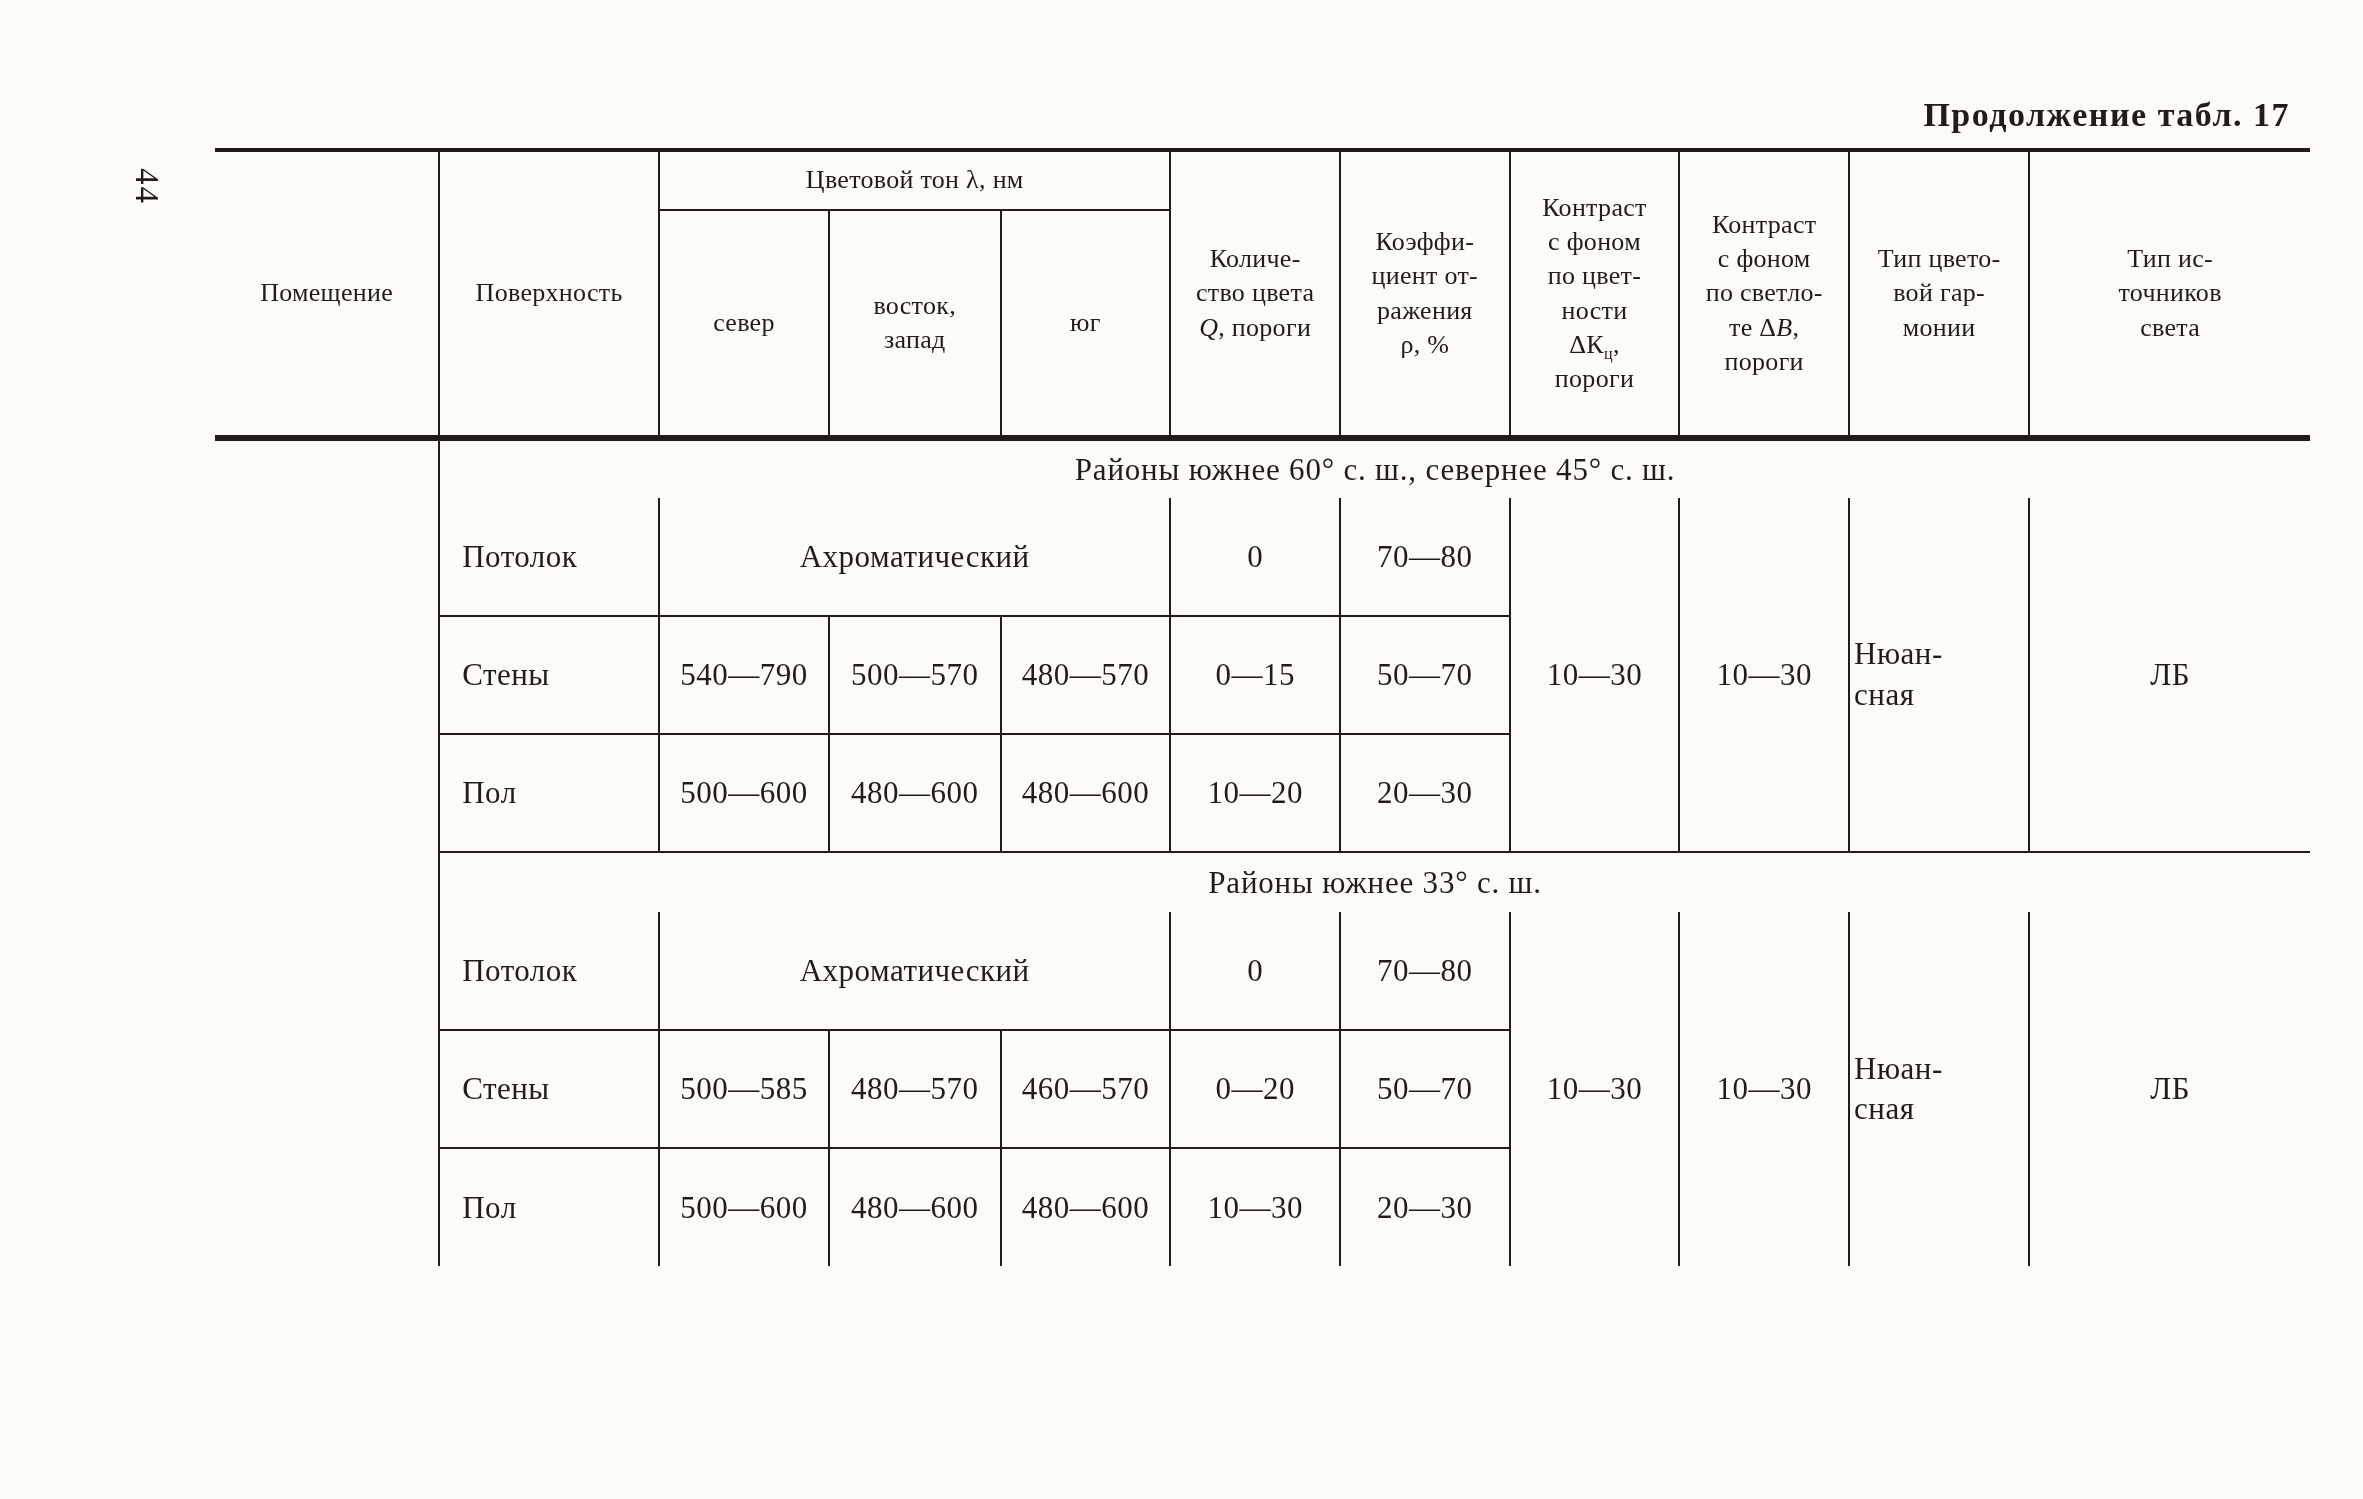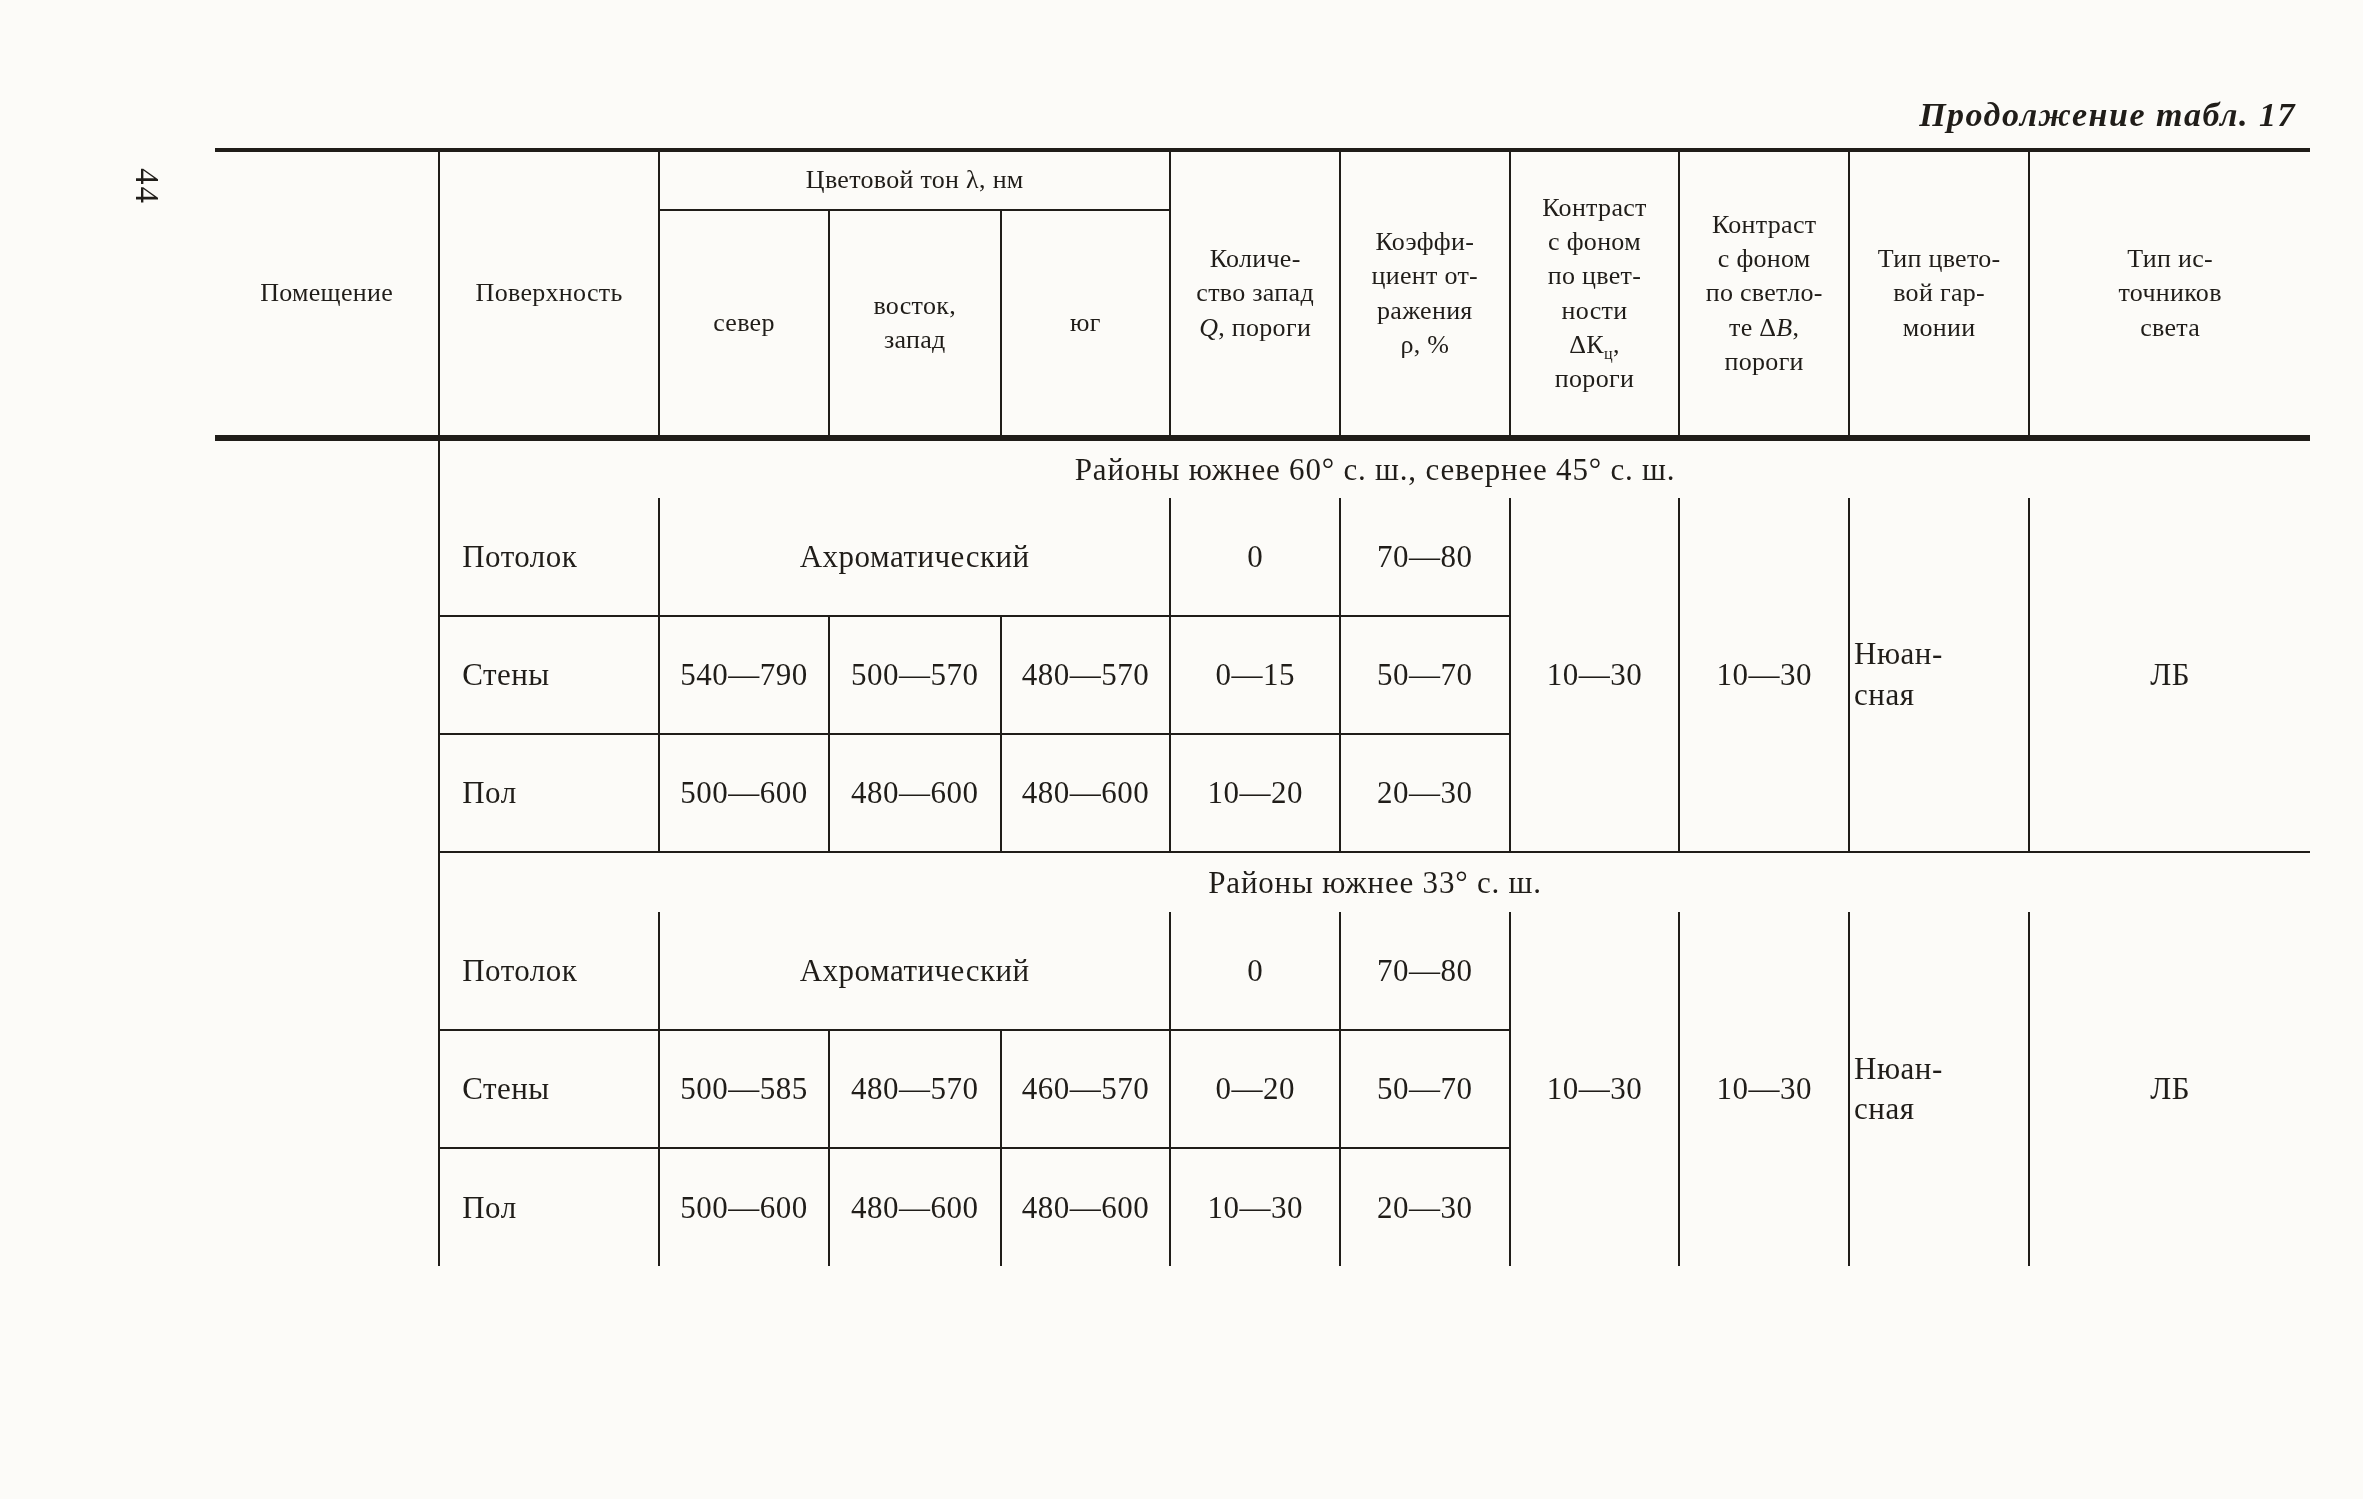--- a/index.html
+++ b/index.html
@@ -19,22 +19,21 @@
     left: 128px;
     top: 168px;
     font-size: 33px;
     transform: rotate(90deg);
     transform-origin: center;
     letter-spacing: 2px;
   }
   .page-title {
     position: absolute;
     top: 96px;
-    right: 67px;
-    font-style: italic;
+    right: 73px;
     font-weight: bold;
     font-size: 34px;
     letter-spacing: 1.5px;
   }
   .table-wrap {
     position: absolute;
     left: 215px;
     top: 148px;
     width: 2095px;
   }
@@ -115,21 +114,21 @@
         <col style="width:8.6%">
         <col style="width:13.4%">
       </colgroup>
 
       <thead>
         <tr class="tr-head1">
           <th rowspan="2" class="bt4 bb6">Помещение</th>
           <th rowspan="2" class="bt4 bb6 bl">Поверхность</th>
           <th colspan="3" class="bt4 bl bb2">Цветовой тон λ, нм</th>
           <th rowspan="2" class="bt4 bb6 bl"><span>Количе-
-ство запад
+ство цвета
 </span><i>Q</i><span>, пороги</span></th>
           <th rowspan="2" class="bt4 bb6 bl">Коэффи-
 циент от-
 ражения
 ρ, %</th>
           <th rowspan="2" class="bt4 bb6 bl"><span>Контраст
 с фоном
 по цвет-
 ности
 ΔК</span><sub>ц</sub><span>,

